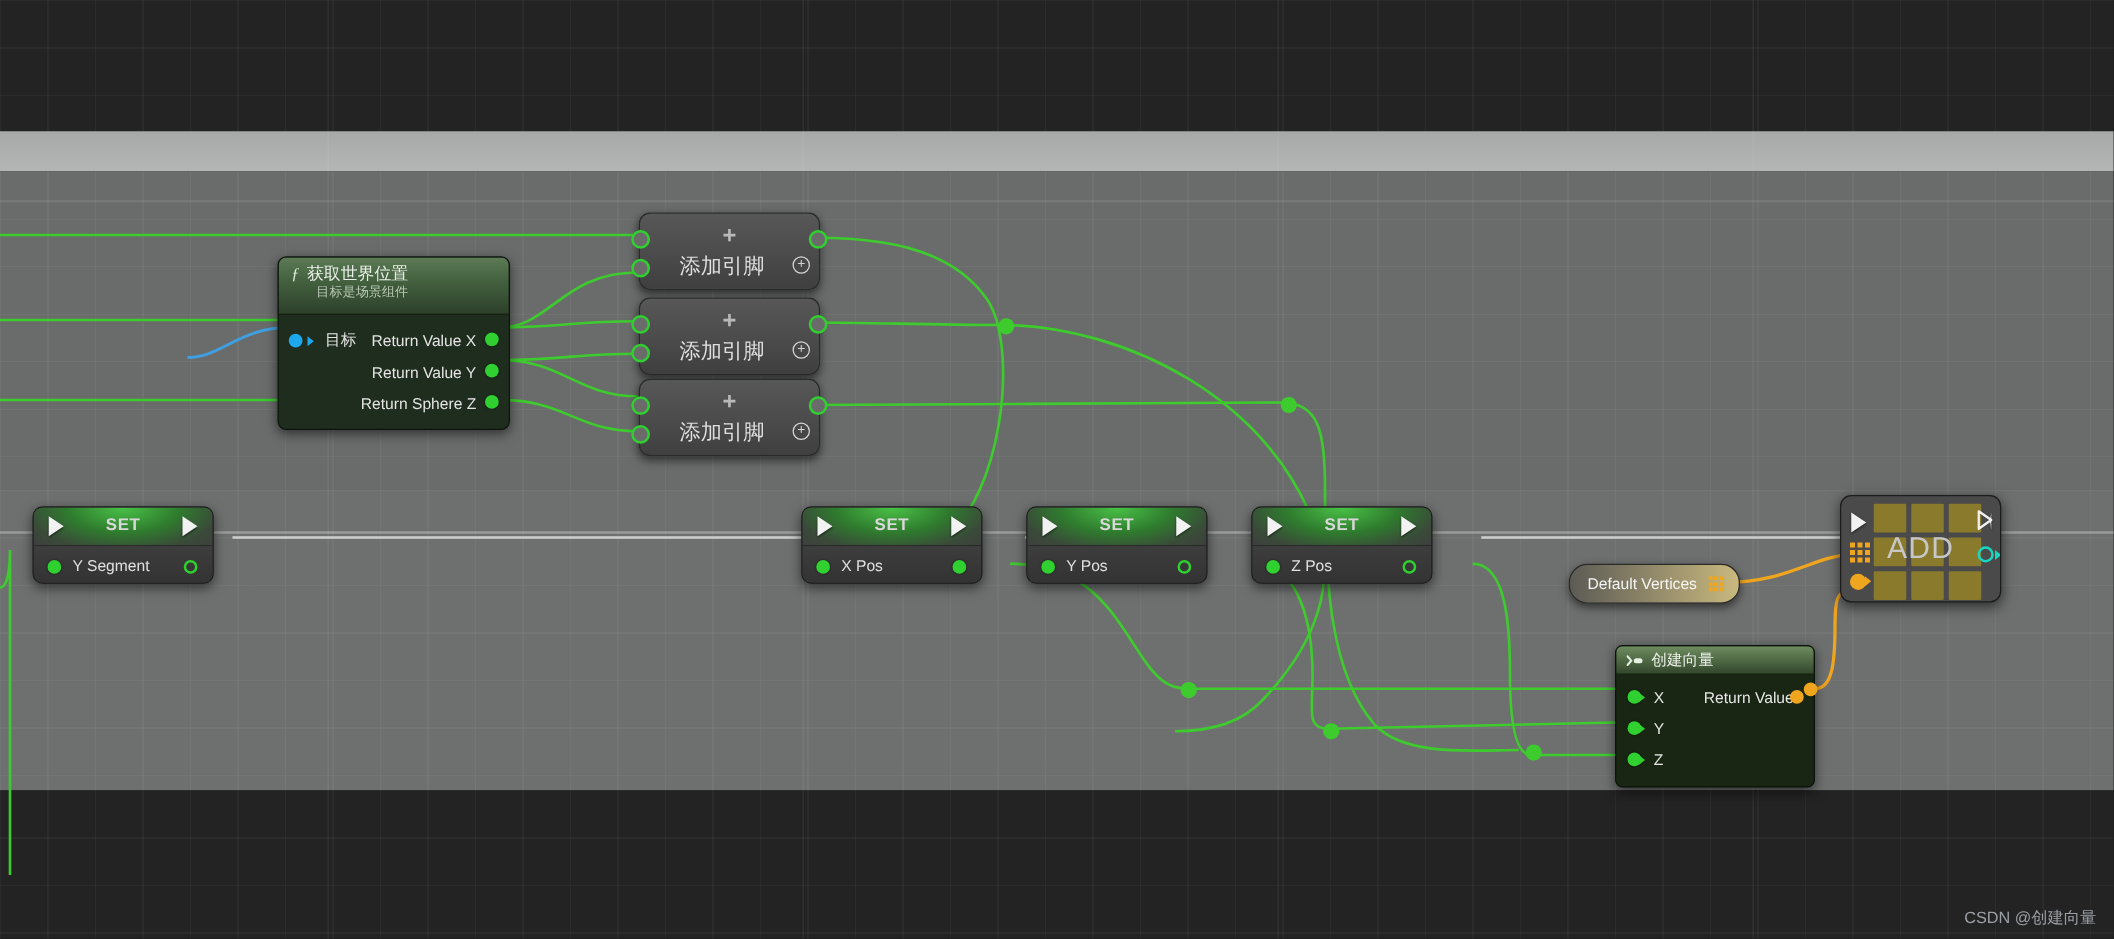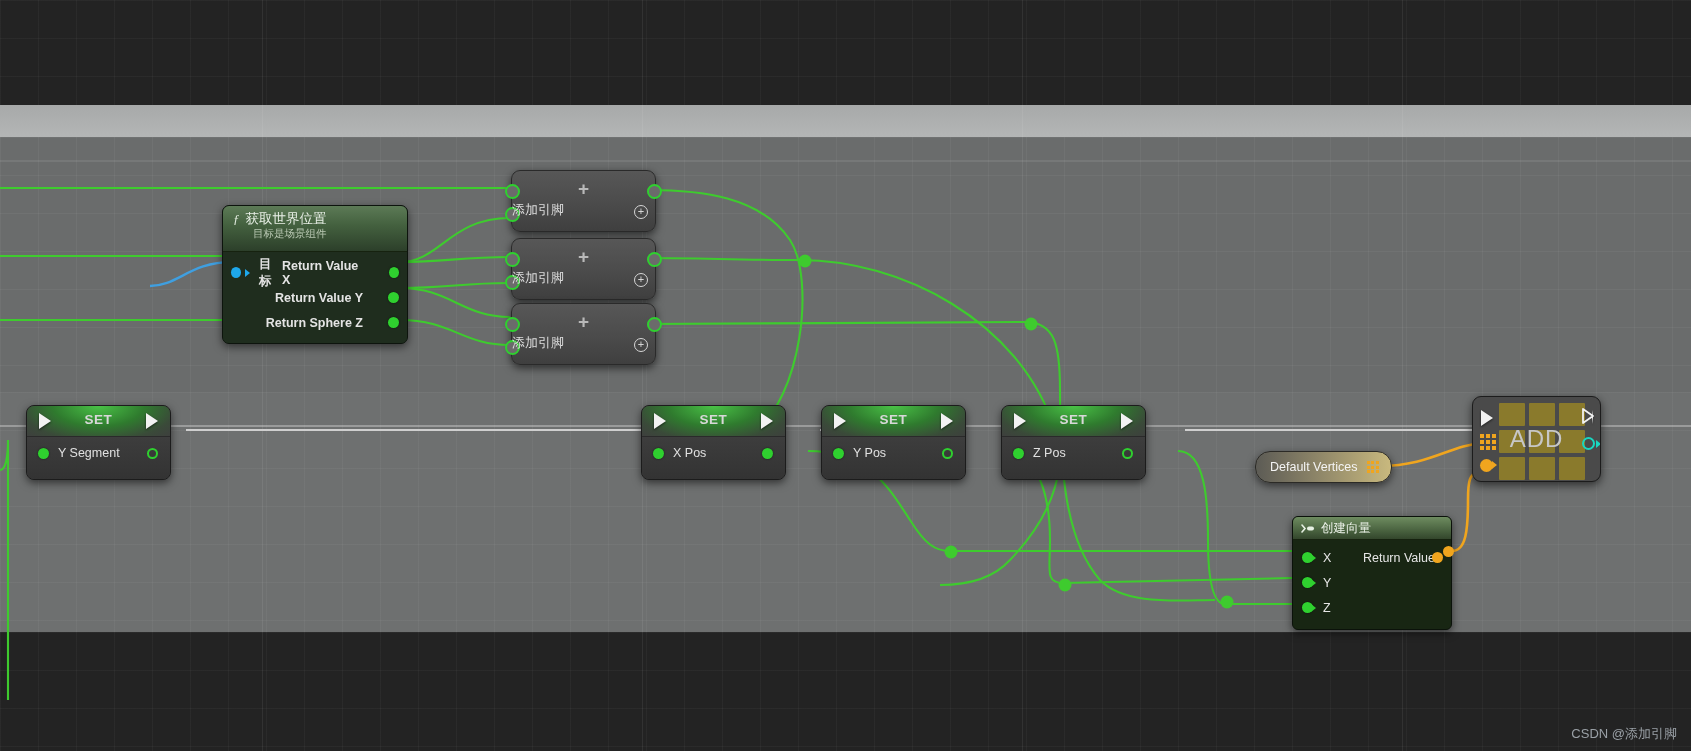--- a/index.html
+++ b/index.html
@@ -29,49 +29,49 @@
   
   .node{position:absolute;border-radius:8px;box-shadow:0 3px 9px rgba(0,0,0,.55);}
 
   
   .fn-node{width:184px;background:#1b2a1b;border:1px solid #0d140d;border-radius:7px;overflow:hidden;}
   .fn-head{height:46px;background:linear-gradient(to bottom,#5c7a56 0%,#44613f 42%,#2c3f2a 100%);
            padding:5px 0 0 10px;box-sizing:border-box;border-bottom:1px solid #16220f;}
   .fn-title{display:flex;align-items:center;gap:6px;color:#e8efe6;font-size:13.5px;line-height:15px;}
   .fn-sub{color:#b8c7b2;font-size:10.5px;margin-left:20px;margin-top:1px;}
   .fn-italic{font-style:italic;font-family:"Liberation Serif",serif;color:#dfe9dc;font-size:13px;}
-  .fn-body{padding:8px 0 8px 0;background:#1f2d1e;font-weight:bold;}
+  .fn-body{padding:8px 0 8px 0;background:#1f2d1e;}
   .fn-row{display:flex;align-items:center;height:25px;padding:0 8px;justify-content:space-between;}
   .fn-in{display:flex;align-items:center;gap:6px;}
   .fn-in .lbl{color:#e4e4e4;font-size:12.5px;}
-  .fn-out{display:flex;align-items:center;gap:25px;}
+  .fn-out{display:flex;gap:7px;}
   .fn-out .lbl{color:#e4e4e4;font-size:12.5px;}
 
   .pin-obj{width:11px;height:11px;border-radius:50%;background:#1ea8ec;}
   .pin-obj-arrow{width:0;height:0;border-left:5px solid #1ea8ec;border-top:4px solid transparent;border-bottom:4px solid transparent;margin-left:-2px;}
   .pin-green{width:11px;height:11px;border-radius:50%;background:#2fd02f;box-shadow:0 0 2px rgba(0,0,0,.6);}
   .pin-green-arrow{width:0;height:0;border-left:5px solid #2fd02f;border-top:4px solid transparent;border-bottom:4px solid transparent;margin-left:-2px;}
   .pin-green-hollow{width:11px;height:11px;border-radius:50%;border:2.4px solid #2fd02f;box-sizing:border-box;}
 
   
   .addpin{width:143px;height:60px;background:linear-gradient(to bottom,#575757,#4b4b4b 55%,#3f3f3f);
           border:1px solid #2a2a2a;border-radius:9px;box-shadow:0 3px 8px rgba(0,0,0,.6);}
   .addpin .plus{position:absolute;left:0;right:0;top:9px;text-align:center;color:#b9b9b9;font-size:19px;line-height:18px;font-weight:bold;}
-  .addpin .txt{position:absolute;left:0;right:12px;top:30px;color:#dedede;font-size:13px;}
+  .addpin .txt{position:absolute;left:0;right:12px;top:30px;text-align:center;color:#dedede;font-size:17px;}
   .ring{position:absolute;width:15px;height:15px;border-radius:50%;border:2.2px solid #2fd02f;box-sizing:border-box;background:#6b6b6b;}
   .circplus{position:absolute;width:14px;height:14px;border-radius:50%;border:1.6px solid #d6d6d6;box-sizing:border-box;color:#d6d6d6;font-size:11px;line-height:11px;text-align:center;}
 
   
   .setnode{width:143px;background:#3b3b3b;border:1px solid #1c1c1c;border-radius:8px;overflow:hidden;box-shadow:0 3px 9px rgba(0,0,0,.55);}
   .set-head{height:30px;position:relative;background:
       radial-gradient(ellipse 70% 150% at 50% 0%, #49c246 0%, #2f7b2e 45%, #3a4a39 78%, #3e3e3e 100%);
       border-bottom:1px solid #2a2a2a;}
   .set-head .t{position:absolute;left:0;right:0;top:6px;text-align:center;color:#d8d8d8;font-size:13.5px;font-weight:bold;letter-spacing:.5px;}
   .exec{position:absolute;width:0;height:0;border-left:12px solid #f2f2f2;border-top:8px solid transparent;border-bottom:8px solid transparent;filter:drop-shadow(0 1px 1px rgba(0,0,0,.6));}
-  .set-body{height:42px;position:relative;background:linear-gradient(to bottom,#3d3d3d,#333);}
+  .set-body{height:29px;position:relative;background:linear-gradient(to bottom,#3d3d3d,#333);}
   .set-body .lbl{position:absolute;left:31px;top:9px;color:#e0e0e0;font-size:12.5px;}
 
   
   .varnode{position:absolute;height:30px;border-radius:15px;
            background:linear-gradient(to right,#5c5b55 0%,#8d8568 45%,#c9b97e 100%);
            border:1px solid #2b2a26;box-shadow:0 3px 8px rgba(0,0,0,.55);display:flex;align-items:center;}
   .varnode .vl{color:#f4f4f4;font-size:12.5px;margin-left:14px;}
   .arr-grid{display:grid;grid-template-columns:repeat(3,3px);grid-template-rows:repeat(3,3px);gap:1.5px;}
   .arr-grid i{display:block;width:3px;height:3px;background:#f0a51e;}
 
@@ -368,15 +368,15 @@
       <div class="mv-row">
         <span class="pin-green"></span>
         <span class="pin-green-arrow"></span>
         <span class="ax">Z</span>
       </div>
     </div>
   </div>
 
   <span style="position:absolute;left:1443px;top:546px;width:11px;height:11px;border-radius:50%;background:#f0a51e;"></span>
 
-  <div class="wm">CSDN @添加引脚</div>
+  <div class="wm">CSDN @创建向量</div>
 
 </div>
 
 </body></html>

